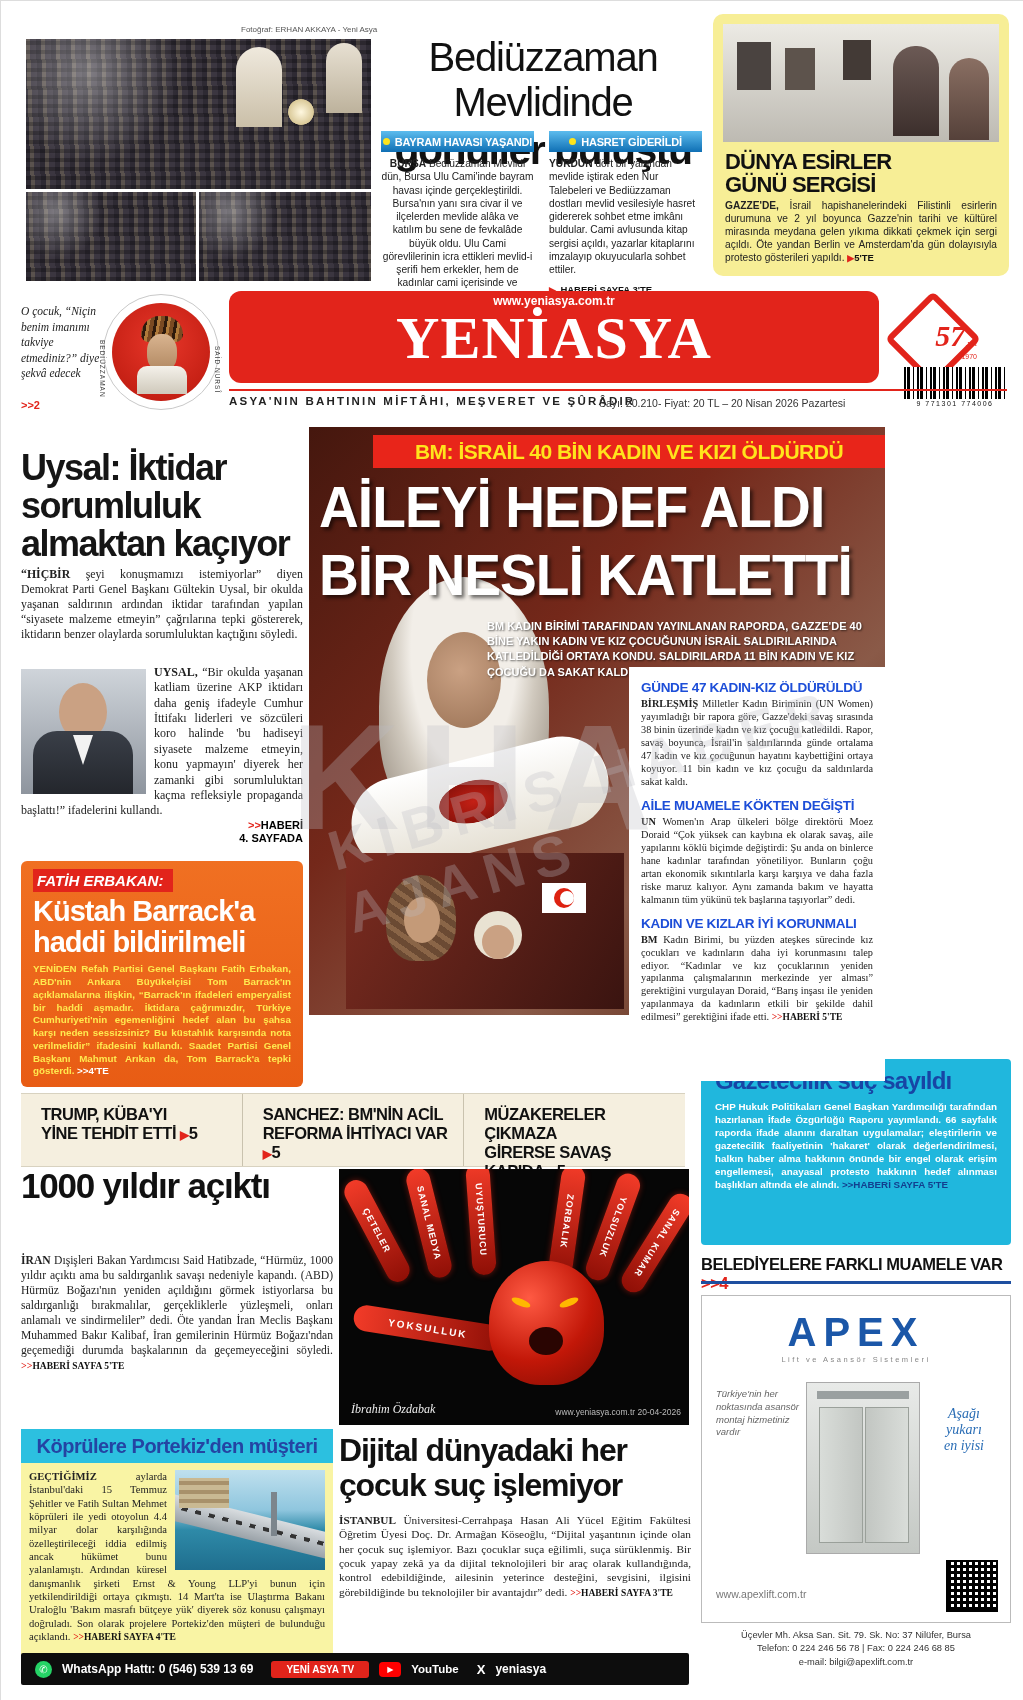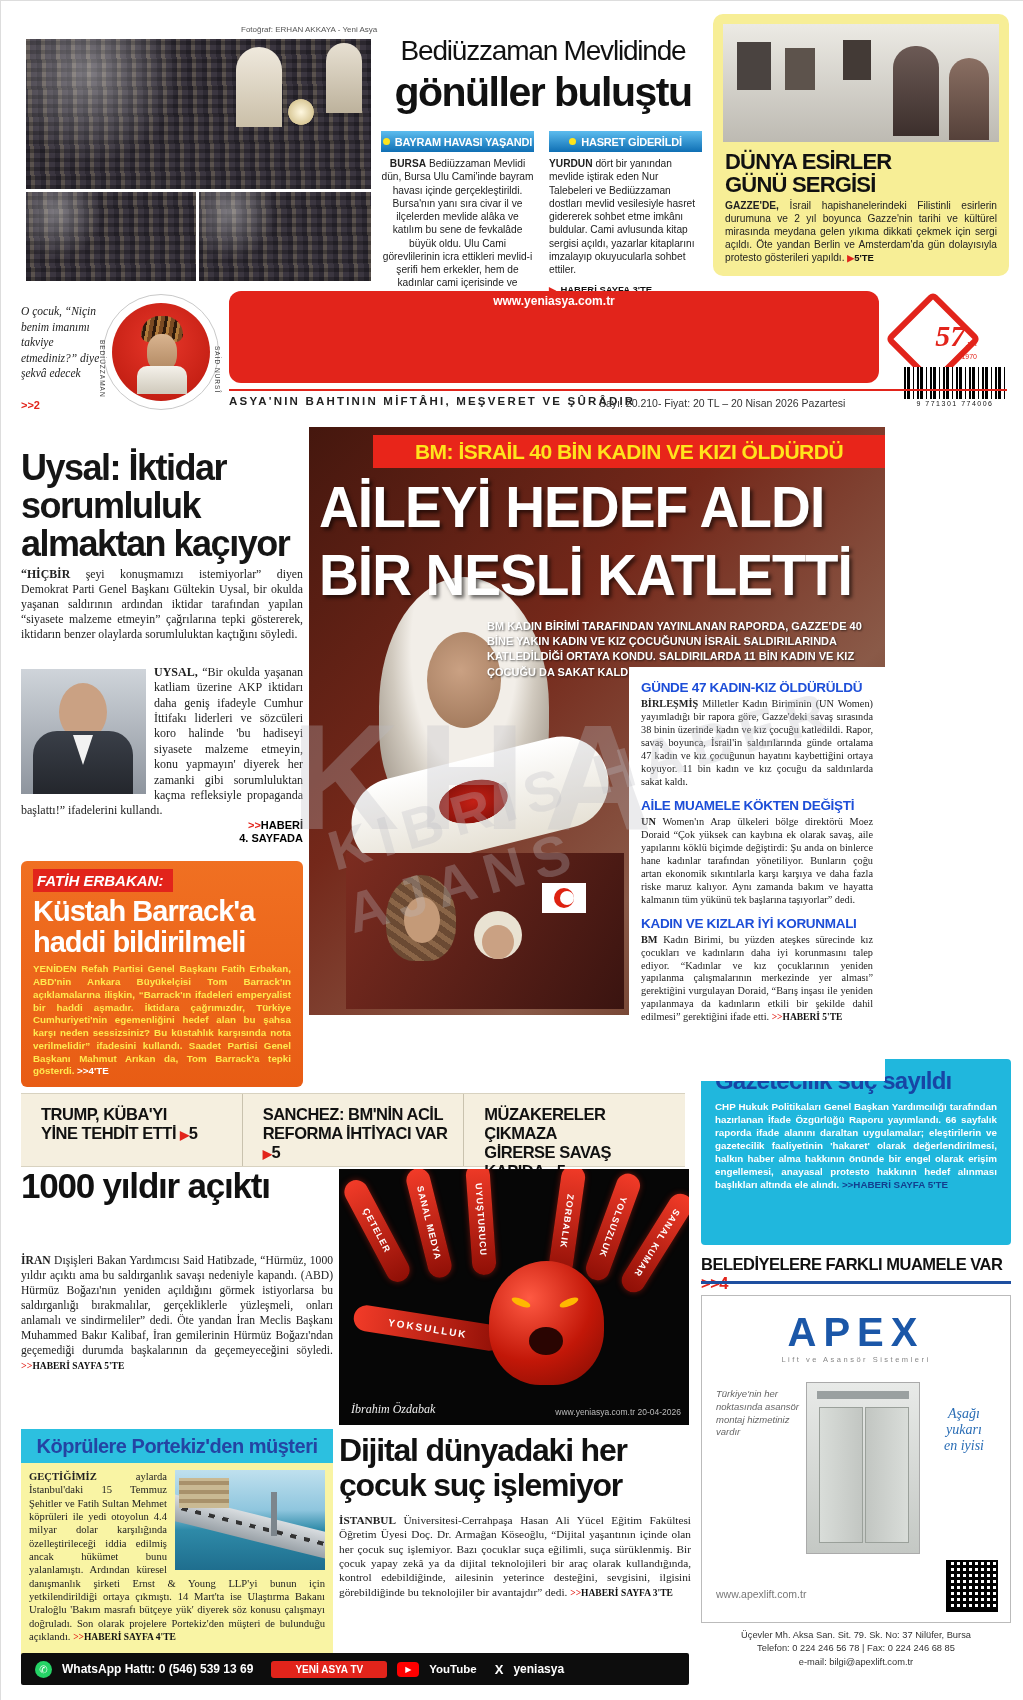--- a/index.html
+++ b/index.html
@@ -39,21 +39,21 @@
     <div class="crowd" style="position:absolute;left:0;top:0;width:345px;height:150px">
       <div style="position:absolute;left:210px;top:8px;width:46px;height:80px;border-radius:23px 23px 0 0;background:linear-gradient(#efe9dd,#cabfa8)"></div>
       <div style="position:absolute;left:300px;top:4px;width:36px;height:70px;border-radius:18px 18px 0 0;background:linear-gradient(#e7e0d2,#bdb29c)"></div>
       <div style="position:absolute;left:262px;top:60px;width:26px;height:26px;border-radius:50%;background:radial-gradient(#fff8e0,#d9c897 70%,transparent 72%)"></div>
     </div>
     <div class="crowd" style="position:absolute;left:0;top:153px;width:170px;height:89px"></div>
     <div class="crowd" style="position:absolute;left:173px;top:153px;width:172px;height:89px"></div>
   </div>
 
   <div class="abs tcen" style="left:376px;top:34px;width:332px">
-    <div style="font-size:28px;font-weight:400;letter-spacing:-1.2px;color:#111">Bediüzzaman Mevlidinde</div>
+    <div style="font-size:40px;font-weight:400;letter-spacing:-1.2px;color:#111">Bediüzzaman Mevlidinde</div>
     <div style="font-size:41px;font-weight:900;letter-spacing:-1.5px;color:#111;margin-top:2px">gönüller buluştu</div>
   </div>
 
   <div class="abs" style="left:380px;top:130px;width:153px">
     <div class="kick">
         <span class="dot"></span>
         <span>BAYRAM HAVASI YAŞANDI</span>
       </div>
     <div class="tcen" style="margin-top:5px;font-size:10.2px;line-height:1.3;color:#222">
       <span class="b">BURSA</span>
@@ -103,20 +103,21 @@
     <div style="position:absolute;inset:9px;border-radius:50%;background:radial-gradient(circle at 50% 40%,#e8372a,#b8170c)"></div>
     <div style="position:absolute;left:38px;top:22px;width:42px;height:26px;border-radius:20px 20px 8px 8px;background:repeating-linear-gradient(100deg,#7a4a22 0 4px,#2e1a0c 4px 7px,#b07a3a 7px 10px)"></div>
     <div style="position:absolute;left:44px;top:40px;width:30px;height:38px;border-radius:45%;background:linear-gradient(#d9b490,#b08760)"></div>
     <div style="position:absolute;left:34px;top:72px;width:50px;height:28px;border-radius:10px 10px 0 0;background:linear-gradient(#f4f1ea,#cfc9bb)"></div>
     <div style="position:absolute;left:-4px;top:46px;writing-mode:vertical-rl;font-size:6.5px;letter-spacing:1px;color:#444">BEDİÜZZAMAN</div>
     <div style="position:absolute;right:-2px;top:52px;writing-mode:vertical-rl;font-size:6.5px;letter-spacing:1px;color:#444">SAİD NURSÎ</div>
   </div>
 
   <div class="abs" style="left:228px;top:290px;width:650px;height:92px;background:#e2241b;border-radius:12px">
     <div class="tcen b" style="color:#fff;font-size:12px;margin-top:3px">www.yeniasya.com.tr</div>
+    <div class="tcen serif b" style="color:#fff;font-size:60px;line-height:1.0;letter-spacing:1px;margin-top:0">YENİASYA</div>
   </div>
 
   <div class="abs" style="left:888px;top:294px;width:88px;height:88px">
     <div style="position:absolute;inset:10px;transform:rotate(45deg);background:#fff;border:6px solid #e2241b;border-radius:6px"></div>
     <div class="tcen" style="position:absolute;inset:0;display:flex;flex-direction:column;align-items:flex-end;justify-content:center">
       <div><span class="serif b red" style="font-style:italic;font-size:30px">57</span><span class="serif red" style="font-size:9px">.yıl</span></div>
       <div class="red" style="font-size:7px">1970</div>
     </div>
   </div>
 
@@ -328,20 +329,20 @@
   </div>
   <div class="abs tcen" style="left:700px;top:1628px;width:310px;font-size:9.3px;line-height:1.45;color:#333">
     <div>Üçevler Mh. Aksa San. Sit. 79. Sk. No: 37 Nilüfer, Bursa</div>
     <div>Telefon: 0 224 246 56 78 | Fax: 0 224 246 68 85</div>
     <div>e-mail: bilgi@apexlift.com.tr</div>
   </div>
 
   <div class="abs" style="left:20px;top:1652px;width:668px;height:32px;background:#0d0d0d;border-radius:2px;display:flex;align-items:center;gap:10px;padding:0 14px;box-sizing:border-box">
     <span style="width:17px;height:17px;border-radius:50%;background:#25d366;color:#fff;font-size:10px;display:inline-flex;align-items:center;justify-content:center">✆</span>
     <span class="b" style="color:#fff;font-size:12px">WhatsApp Hattı: 0 (546) 539 13 69</span>
-    <span style="background:#e2241b;color:#fff;font-weight:900;font-size:10px;padding:3px 24px;border-radius:3px;margin-left:8px">YENİ ASYA TV</span>
+    <span style="background:#e2241b;color:#fff;font-weight:900;font-size:10px;padding:3px 15px;border-radius:3px;margin-left:8px">YENİ ASYA TV</span>
     <span style="width:22px;height:15px;background:#f00;border-radius:4px;color:#fff;font-size:8px;display:inline-flex;align-items:center;justify-content:center">▶</span>
     <span class="b" style="color:#fff;font-size:11.5px">YouTube</span>
     <span class="w9" style="color:#fff;font-size:13px;margin-left:8px">X</span>
     <span class="b" style="color:#fff;font-size:12px">yeniasya</span>
   </div>
 
 </div>
 
 </body></html>

